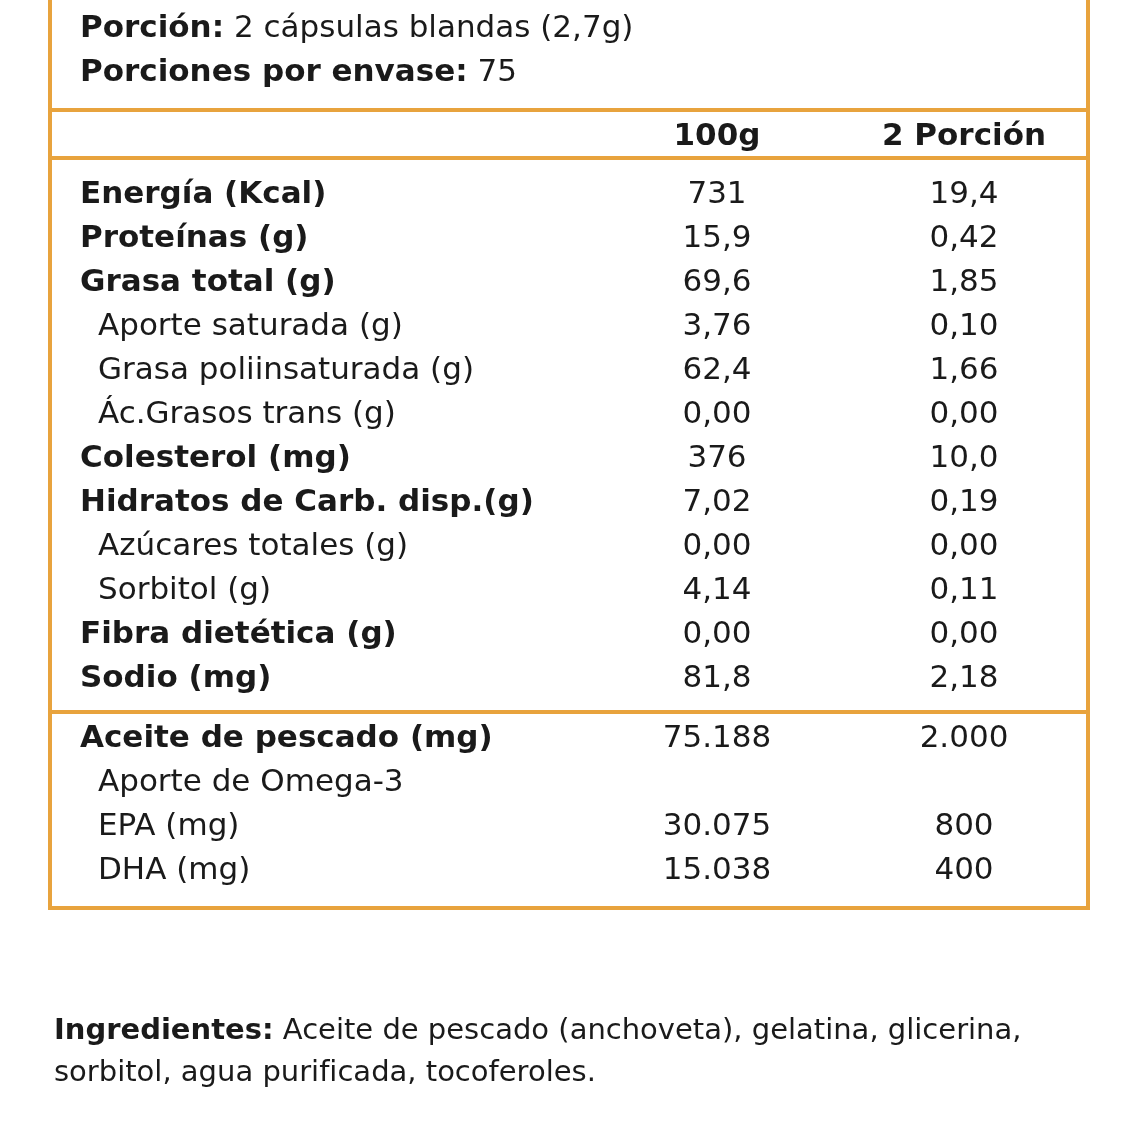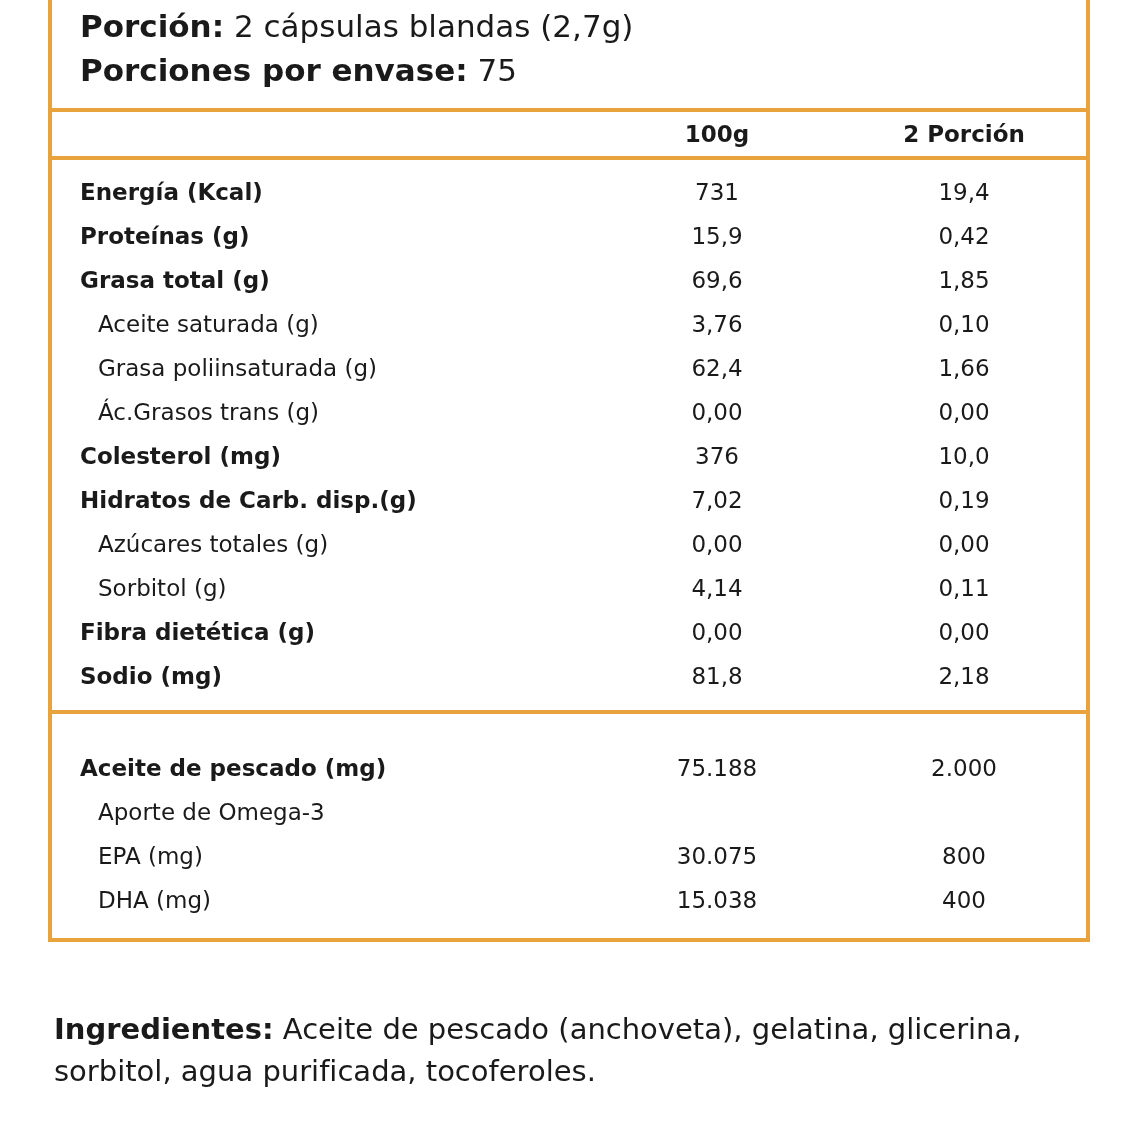--- a/index.html
+++ b/index.html
@@ -59,21 +59,21 @@
     width: 100%;
     border-collapse: collapse;
     table-layout: fixed;
   }
   table.nutri col.c-name  { width: 540px; }
   table.nutri col.c-100g  { width: 250px; }
   table.nutri col.c-port  { width: 244px; }
 
   table.nutri th, table.nutri td {
     padding: 0;
-    font-size: 23px;
+    font-size: 31px;
     line-height: 44px;
     vertical-align: baseline;
   }
 
   thead th {
     font-weight: 700;
     text-align: center;
     padding-top: 10px;
     padding-bottom: 12px;
   }
@@ -87,21 +87,21 @@
     text-align: center;
   }
 
   tr.bold td.name { font-weight: 700; }
   tr.indent td.name { padding-left: 46px; font-weight: 400; }
   tr.indent-bold td.name { padding-left: 46px; font-weight: 400; }
 
   tbody.main-body tr:first-child td { padding-top: 10px; }
   tbody.main-body tr:last-child  td { padding-bottom: 12px; }
 
-  tbody.omega-body tr:first-child td { padding-top: 32px; }
+  tbody.omega-body tr:first-child td { padding-top: 0; }
   tbody.omega-body tr:last-child  td { padding-bottom: 16px; }
 
   
   .ingredients {
     position: absolute;
     left: 54px;
     top: 1008px;
     width: 1046px;
     font-size: 29px;
     line-height: 42px;
@@ -162,21 +162,21 @@
             <td class="name">Proteínas (g)</td>
             <td class="num">15,9</td>
             <td class="num">0,42</td>
           </tr>
           <tr class="bold">
             <td class="name">Grasa total (g)</td>
             <td class="num">69,6</td>
             <td class="num">1,85</td>
           </tr>
           <tr class="indent">
-            <td class="name">Aceite saturada (g)</td>
+            <td class="name">Aporte saturada (g)</td>
             <td class="num">3,76</td>
             <td class="num">0,10</td>
           </tr>
           <tr class="indent">
             <td class="name">Grasa poliinsaturada (g)</td>
             <td class="num">62,4</td>
             <td class="num">1,66</td>
           </tr>
           <tr class="indent">
             <td class="name">Ác.Grasos trans (g)</td>

